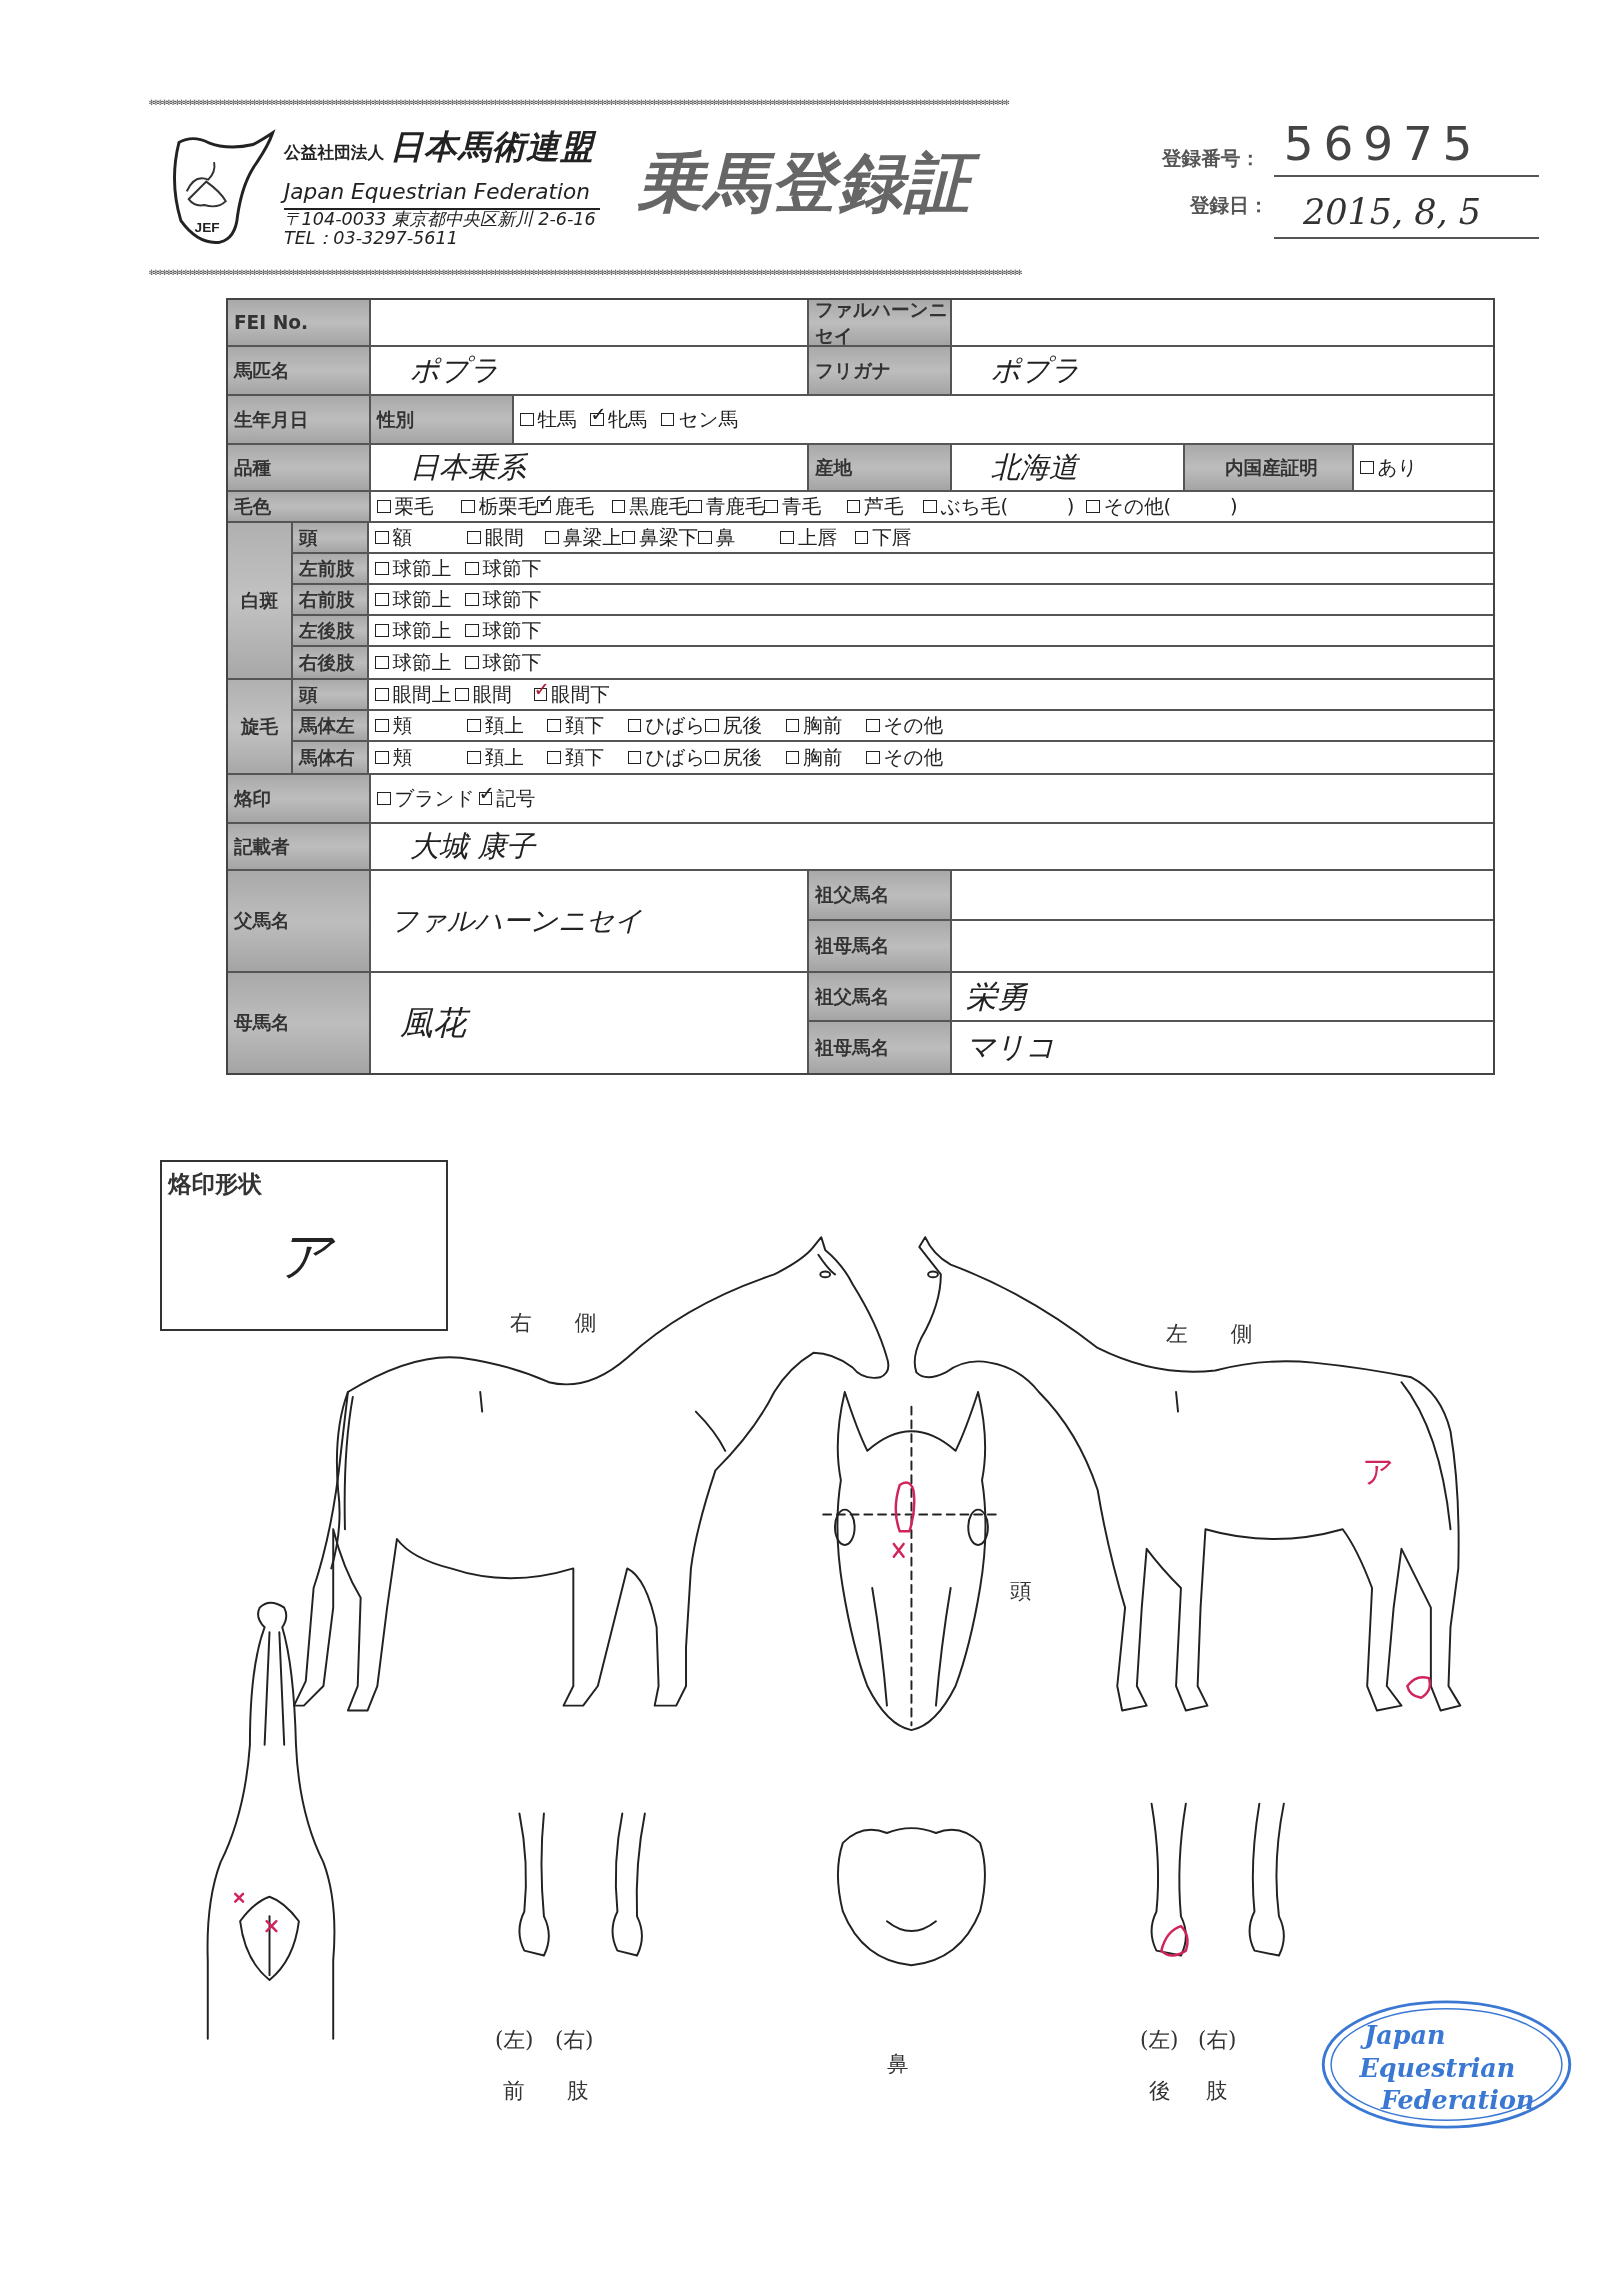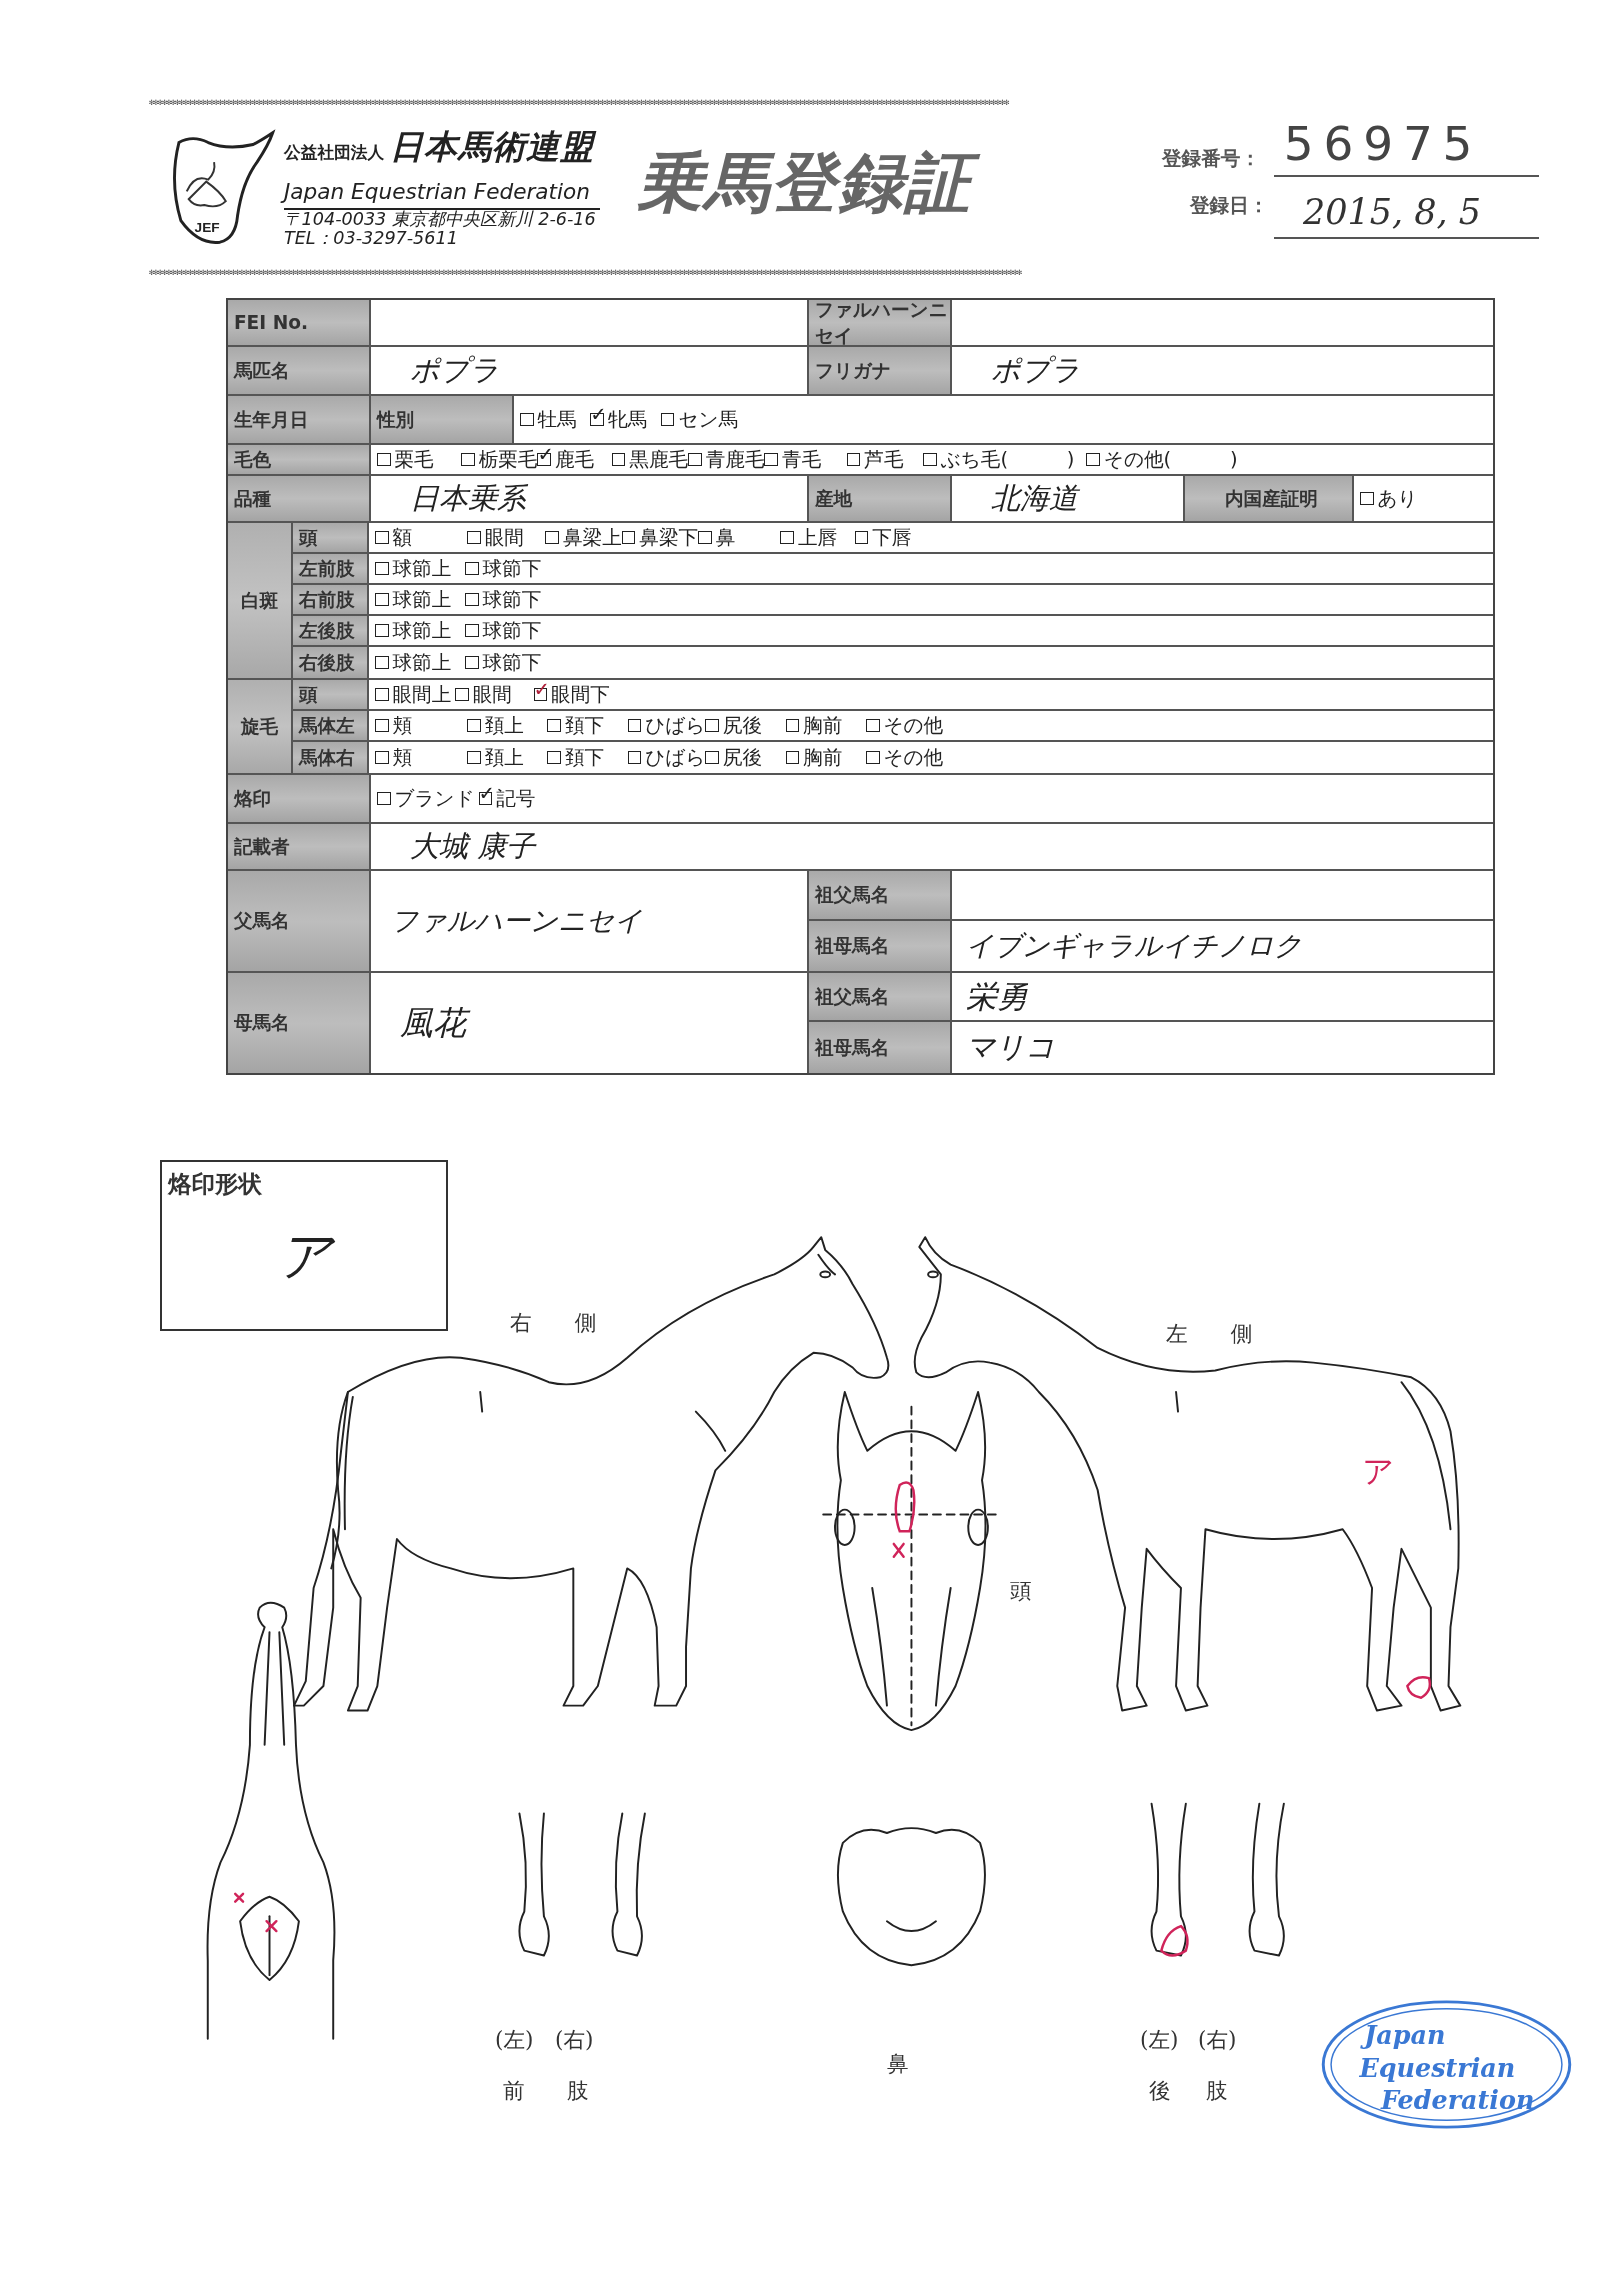--- a/index.html
+++ b/index.html
@@ -114,74 +114,74 @@
       <span class="chk">
           <span class="box on"></span>
           <span>牝馬</span>
         </span>
       <span class="chk">
           <span class="box"></span>
           <span>セン馬</span>
         </span>
     </div>
   </div>
-  <div class="row" style="height:31px">
-    <div class="lab" style="width:143px">毛色</div>
-    <div class="val" style="flex:1">
-      <span class="chk" style="margin-right:27.4px">
-          <span class="box"></span>
-          <span>栗毛</span>
-        </span>
-      <span class="chk" style="margin-right:0">
-          <span class="box"></span>
-          <span>栃栗毛</span>
-        </span>
-      <span class="chk" style="margin-right:17.6px">
-          <span class="box on"></span>
-          <span>鹿毛</span>
-        </span>
-      <span class="chk" style="margin-right:0">
-          <span class="box"></span>
-          <span>黒鹿毛</span>
-        </span>
-      <span class="chk" style="margin-right:0">
-          <span class="box"></span>
-          <span>青鹿毛</span>
-        </span>
-      <span class="chk" style="margin-right:25.5px">
-          <span class="box"></span>
-          <span>青毛</span>
-        </span>
-      <span class="chk" style="margin-right:19.6px">
-          <span class="box"></span>
-          <span>芦毛</span>
-        </span>
-      <span class="chk" style="margin-right:11.8px">
-          <span class="box"></span>
-          <span>ぶち毛(　　　)</span>
-        </span>
-      <span class="chk" style="margin-right:0">
-          <span class="box"></span>
-          <span>その他(　　　)</span>
-        </span>
-    </div>
-  </div>
   <div class="row" style="height:47px">
     <div class="lab" style="width:143px">品種</div>
     <div class="val hand" style="width:438px">日本乗系</div>
     <div class="lab" style="width:143px">産地</div>
     <div class="val hand" style="width:233px">北海道</div>
     <div class="lab" style="width:169px;justify-content:center">内国産証明</div>
     <div class="val" style="flex:1">
       <span class="chk">
           <span class="box"></span>
           <span>あり</span>
         </span>
     </div>
   </div>
+  <div class="row" style="height:31px">
+    <div class="lab" style="width:143px">毛色</div>
+    <div class="val" style="flex:1">
+      <span class="chk" style="margin-right:27.4px">
+          <span class="box"></span>
+          <span>栗毛</span>
+        </span>
+      <span class="chk" style="margin-right:0">
+          <span class="box"></span>
+          <span>栃栗毛</span>
+        </span>
+      <span class="chk" style="margin-right:17.6px">
+          <span class="box on"></span>
+          <span>鹿毛</span>
+        </span>
+      <span class="chk" style="margin-right:0">
+          <span class="box"></span>
+          <span>黒鹿毛</span>
+        </span>
+      <span class="chk" style="margin-right:0">
+          <span class="box"></span>
+          <span>青鹿毛</span>
+        </span>
+      <span class="chk" style="margin-right:25.5px">
+          <span class="box"></span>
+          <span>青毛</span>
+        </span>
+      <span class="chk" style="margin-right:19.6px">
+          <span class="box"></span>
+          <span>芦毛</span>
+        </span>
+      <span class="chk" style="margin-right:11.8px">
+          <span class="box"></span>
+          <span>ぶち毛(　　　)</span>
+        </span>
+      <span class="chk" style="margin-right:0">
+          <span class="box"></span>
+          <span>その他(　　　)</span>
+        </span>
+    </div>
+  </div>
 
   <div class="group">
     <div class="group-lab">白斑</div>
     <div class="group-rows">
       <div class="row" style="height:31px">
         <div class="lab" style="width:76px">頭</div>
         <div class="val" style="flex:1">
           <span class="chk" style="margin-right:55px">
               <span class="box"></span>
               <span>額</span>
@@ -376,21 +376,20 @@
 
   <div class="row" style="height:102px">
     <div class="lab" style="width:143px">父馬名</div>
     <div class="val hand" style="width:438px;padding-left:19.6px;font-size:27.4px">ファルハーンニセイ</div>
     <div style="flex:1;display:flex;flex-direction:column">
       <div style="display:flex;height:50px;border-bottom:2px solid #555">
         <div class="lab" style="width:143px">祖父馬名</div>
       </div>
       <div style="display:flex;flex:1">
         <div class="lab" style="width:143px">祖母馬名</div>
-        <div class="val hand" style="flex:1;padding-left:13.7px;font-size:27.4px">イブンギャラルイチノロク</div>
       </div>
     </div>
   </div>
 
   <div class="row" style="height:100px">
     <div class="lab" style="width:143px">母馬名</div>
     <div class="val hand" style="width:438px;padding-left:29px;font-size:33px">風花</div>
     <div style="flex:1;display:flex;flex-direction:column">
       <div style="display:flex;height:49px;border-bottom:2px solid #555">
         <div class="lab" style="width:143px">祖父馬名</div>

